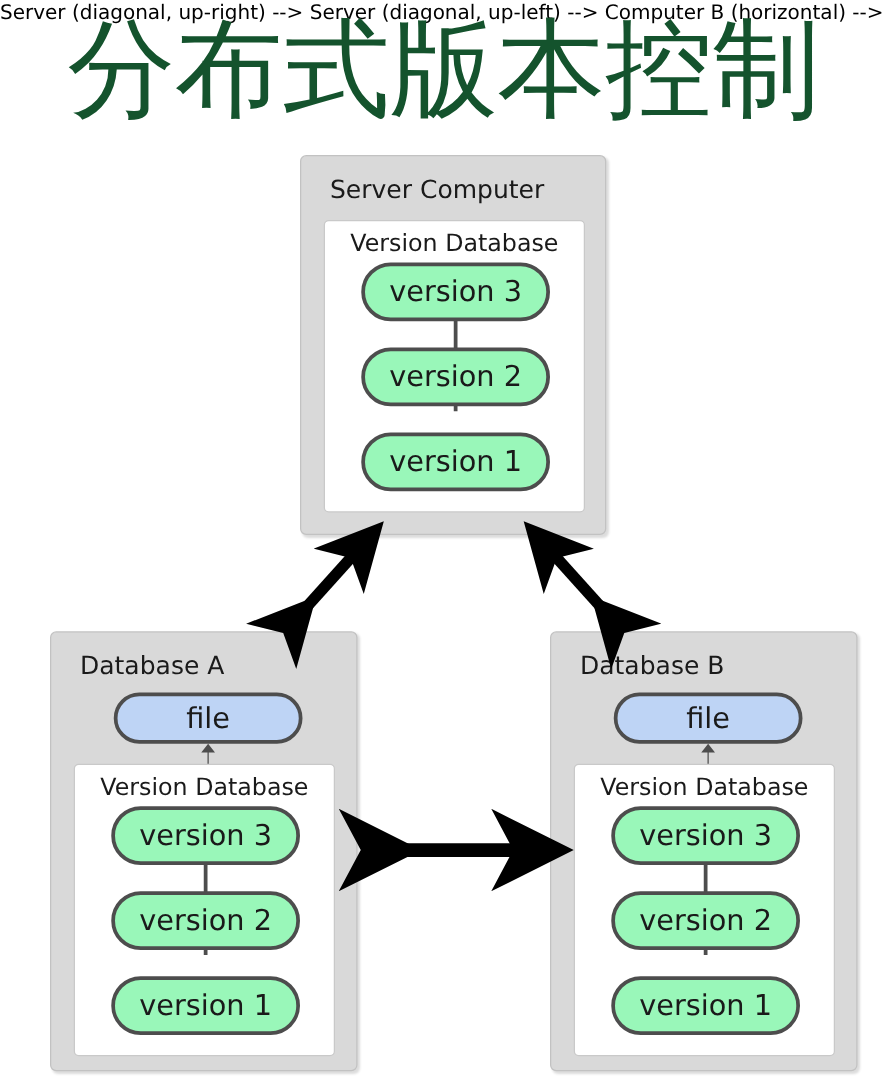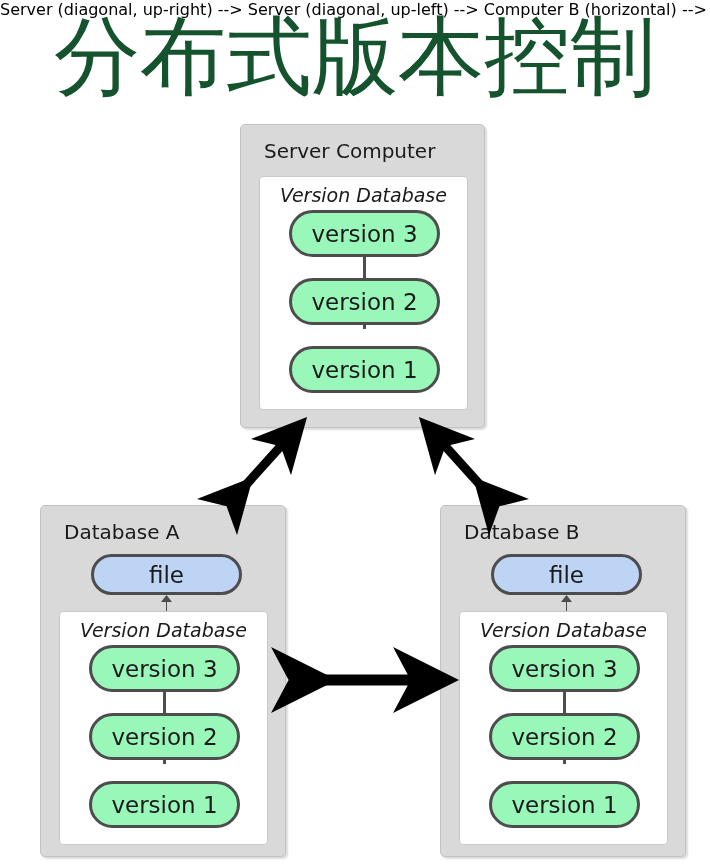--- a/index.html
+++ b/index.html
@@ -61,21 +61,20 @@
   }
   .vdb-title {
     position: absolute;
     left: 0;
     width: 100%;
     text-align: center;
     font-size: 19px;
     line-height: 24px;
     color: #1a1a1a;
     white-space: nowrap;
-    font-style: italic;
   }
 
   
   .capsule {
     position: absolute;
     box-sizing: border-box;
     border: 3px solid #4d4d4d;
     border-radius: 26px;
     display: flex;
     align-items: center;

